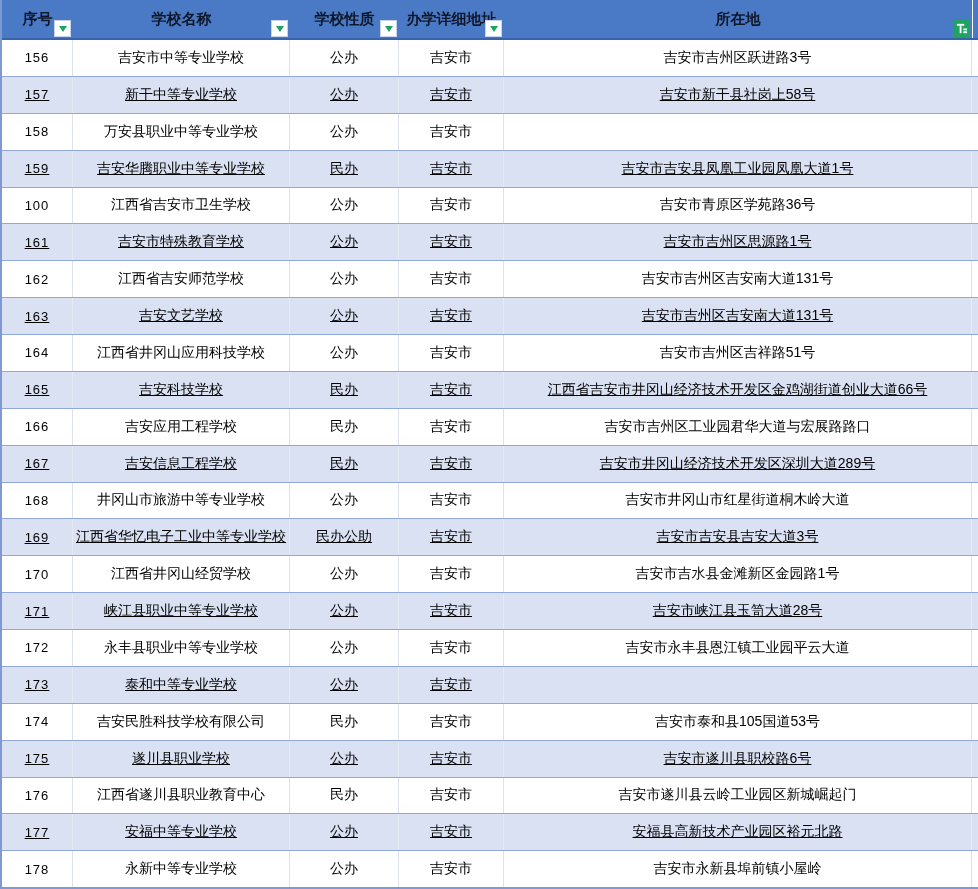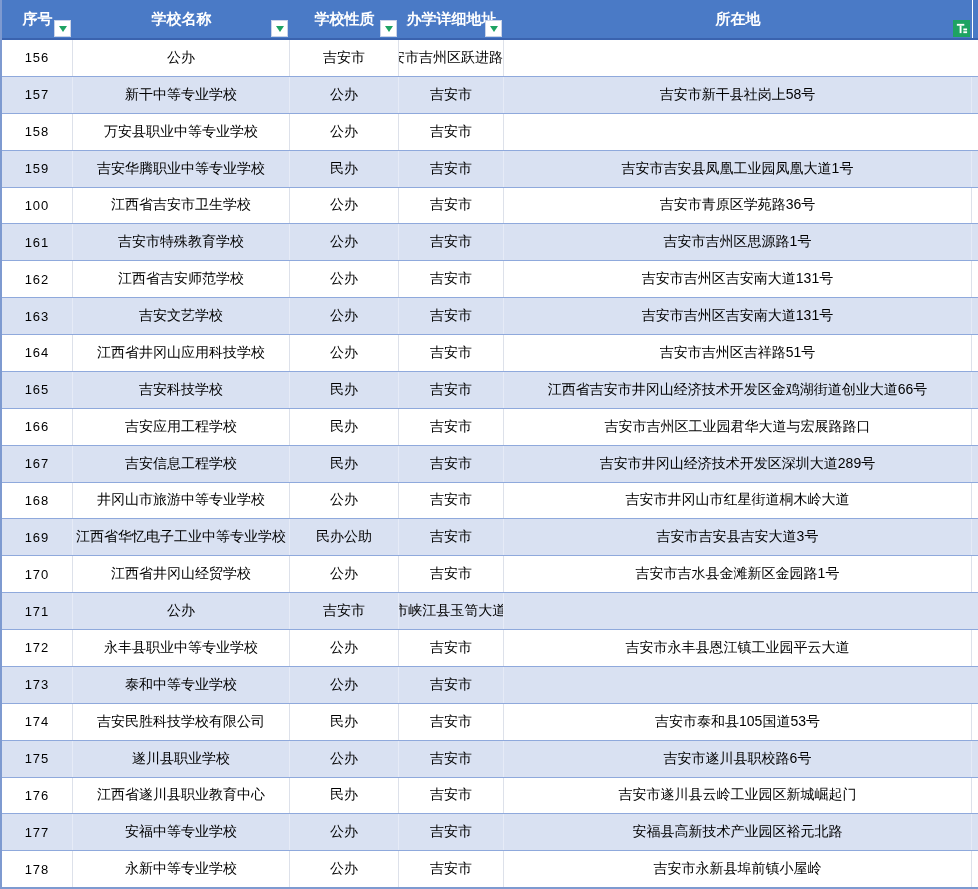--- a/index.html
+++ b/index.html
@@ -21,21 +21,21 @@
     flex: 0 0 40px;
     display: grid;
     grid-template-columns: 71px 217px 109px 105px 468px 6px;
     background: #4A7AC6;
     border-bottom: 2px solid #3A63AF;
     box-sizing: border-box;
   }
   .hcell {
     position: relative;
     display: flex; align-items: center; justify-content: center;
-    color: #ffffff; font-weight: bold; font-size: 15px;
+    color: #0f172a; font-weight: bold; font-size: 15px;
     white-space: nowrap; overflow: visible;
   }
   .hcell.edge { border-left: 1px solid #ffffff; }
   .filter-btn {
     position: absolute; right: 2px; bottom: 1px;
     width: 17px; height: 17px;
     background: #ffffff;
     border: 1px solid #C9D3E8;
     box-sizing: border-box;
     display: flex; align-items: center; justify-content: center;
@@ -55,21 +55,21 @@
   .row {
     flex: 1 1 0;
     display: grid;
     grid-template-columns: 71px 217px 109px 105px 468px 6px;
     background: #ffffff;
     border-bottom: 1px solid #8FA9DC;
     box-sizing: border-box;
     min-height: 0;
   }
   .row:last-child { border-bottom: none; border-radius: 17px; }
-  .row.stripe { background: #D9E1F2; }
+  .row.stripe { background: #D9E1F2; text-decoration: underline; }
   .cell {
     display: flex; align-items: center; justify-content: center;
     font-size: 14px; color: #000000;
     white-space: nowrap; overflow: hidden;
     border-right: 1px solid #DDE1EA;
     box-sizing: border-box;
   }
   .row.stripe .cell { border-right-color: #E6EBF7; }
   .cell.num { font-size: 13px; letter-spacing: 1px; }
   .cell.edge { border-right: none; }
@@ -114,20 +114,21 @@
           <rect x="9" y="10" width="4" height="2" fill="#ffffff"></rect>
         </svg>
       </button>
     </div>
     <div class="hcell edge"></div>
   </div>
 
   <div class="tbody">
       <div class="row">
     <div class="cell num">156</div>
+    <div class="cell">吉安市中等专业学校</div>
     <div class="cell">公办</div>
     <div class="cell">吉安市</div>
     <div class="cell">吉安市吉州区跃进路3号</div>
     <div class="cell edge"></div>
   </div>
       <div class="row stripe">
     <div class="cell num">157</div>
     <div class="cell">新干中等专业学校</div>
     <div class="cell">公办</div>
     <div class="cell">吉安市</div>
@@ -232,20 +233,21 @@
       <div class="row">
     <div class="cell num">170</div>
     <div class="cell">江西省井冈山经贸学校</div>
     <div class="cell">公办</div>
     <div class="cell">吉安市</div>
     <div class="cell">吉安市吉水县金滩新区金园路1号</div>
     <div class="cell edge"></div>
   </div>
       <div class="row stripe">
     <div class="cell num">171</div>
+    <div class="cell">峡江县职业中等专业学校</div>
     <div class="cell">公办</div>
     <div class="cell">吉安市</div>
     <div class="cell">吉安市峡江县玉笥大道28号</div>
     <div class="cell edge"></div>
   </div>
       <div class="row">
     <div class="cell num">172</div>
     <div class="cell">永丰县职业中等专业学校</div>
     <div class="cell">公办</div>
     <div class="cell">吉安市</div>

